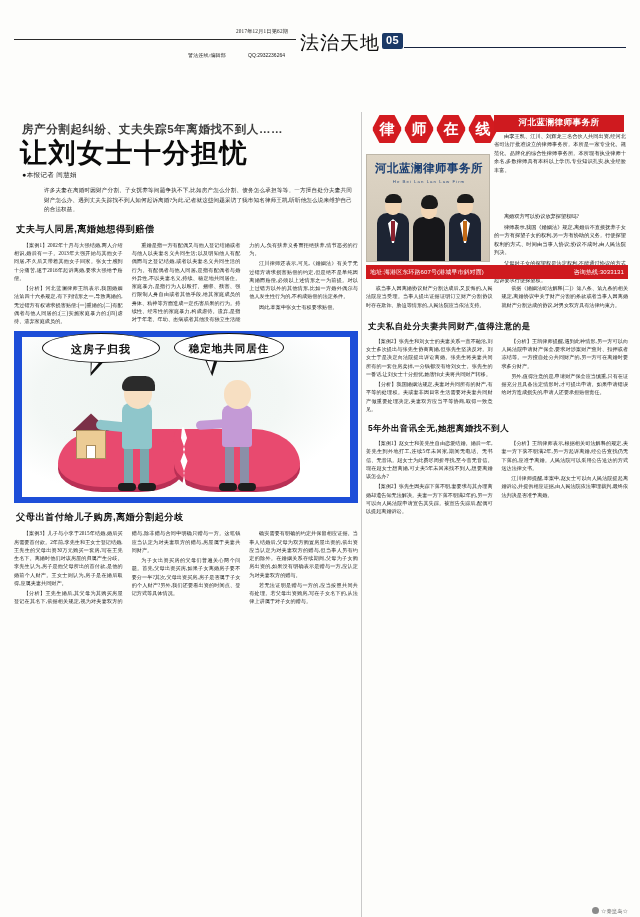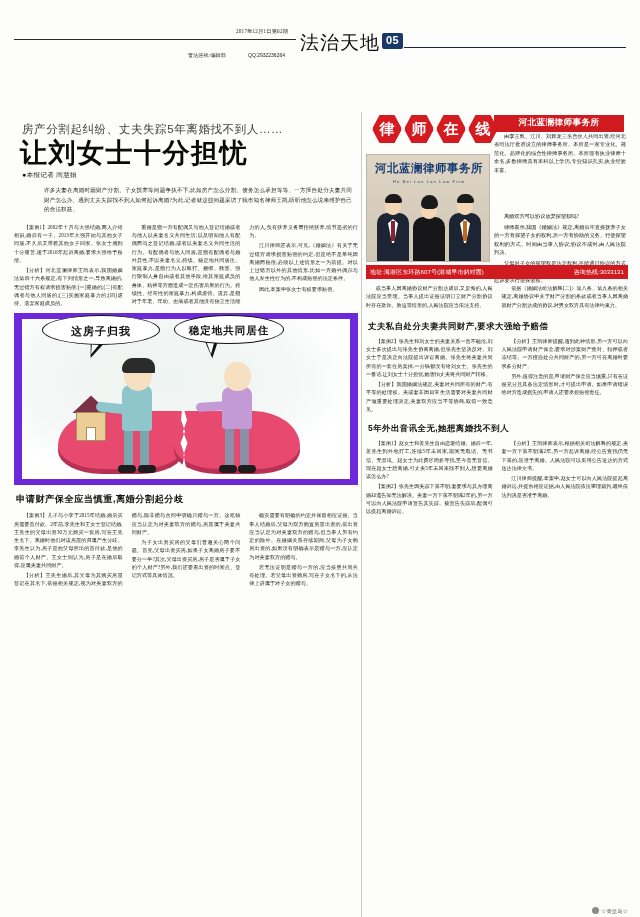--- a/index.html
+++ b/index.html
@@ -102,20 +102,21 @@
   }
 
   
   .kicker {
     font-size: 11.5px;
     color: #3d3d3d;
     letter-spacing: .6px;
     margin: 4px 0 2px 8px;
     font-family: "Liberation Sans", sans-serif;
     white-space: nowrap;
+    font-weight: bold;
   }
   .headline {
     font-size: 27px;
     font-weight: bold;
     color: #0a0a0a;
     letter-spacing: 1.5px;
     line-height: 1.08;
     margin: 0 0 3px 6px;
     font-family: "Liberation Sans", sans-serif;
     white-space: nowrap;
@@ -169,21 +170,21 @@
     text-align: justify;
     color: #1c1c1c;
   }
   .cols3 p, .cols2 p { margin: 0 0 2px 0; text-indent: 1.9em; }
 
   
   .cartoon {
     position: relative;
     width: 344px; height: 172px;
     margin: 6px 0 4px 0;
-    background: #6d28d9;
+    background: #1d4ed8;
     overflow: hidden;
   }
   .cart-bg {
     position: absolute; left: 8px; top: 6px;
     width: 328px; height: 160px;
     background: radial-gradient(ellipse at 42% 38%, #eef4f1 0%, #f3f7f5 46%, #ffffff 72%);
   }
   .bubble {
     position: absolute;
     background: #fff;
@@ -388,20 +389,21 @@
 
     <div class="left-col">
 
       <div class="kicker">房产分割起纠纷、丈夫失踪5年离婚找不到人……</div>
       <div class="headline">让刘女士十分担忧</div>
       <div class="byline">
         <span class="dot">●</span><span>本报记者  闫慧娟</span>
       </div>
       <div class="lead">许多夫妻在离婚时因财产分割、子女抚养等问题争执不下,比如房产怎么分割、债务怎么承担等等。一方擅自处分夫妻共同财产怎么办、遇到丈夫失踪找不到人如何起诉离婚?为此,记者就这些问题采访了我市知名律师王凯,听听他怎么说来维护自己的合法权益。</div>
 
+      <div class="sec-head">丈夫与人同居,离婚她想得到赔偿</div>
       <div class="cols3">
         <p>【案例1】2002年十月与大强结婚,两人介绍相识,婚后有一子。2013年大强开始与其他女子同居,不久后又带着其他女子回家。张女士感到十分痛苦,遂于2016年起诉离婚,要求大强给予赔偿。</p>
         <p>【分析】河北蓝澜律师王凯表示,我国婚姻法第四十六条规定,有下列情形之一,导致离婚的,无过错方有权请求损害赔偿:(一)重婚的;(二)有配偶者与他人同居的;(三)实施家庭暴力的;(四)虐待、遗弃家庭成员的。</p>
         <p>重婚是指一方有配偶又与他人登记结婚或者与他人以夫妻名义共同生活;以及明知他人有配偶而与之登记结婚,或者以夫妻名义共同生活的行为。有配偶者与他人同居,是指有配偶者与婚外异性,不以夫妻名义,持续、稳定地共同居住。家庭暴力,是指行为人以殴打、捆绑、残害、强行限制人身自由或者其他手段,给其家庭成员的身体、精神等方面造成一定伤害后果的行为。持续性、经常性的家庭暴力,构成虐待。遗弃,是指对于年老、年幼、患病或者其他没有独立生活能力的人,负有扶养义务而拒绝扶养,情节恶劣的行为。</p>
         <p>江川律师还表示,可见,《婚姻法》有关于无过错方请求损害赔偿的约定,但是绝不是单纯因离婚而赔偿,必须以上述情形之一为前提。对以上过错方以外的其他情形,比如一方婚外偶尔与他人发生性行为的,不构成赔偿的法定条件。</p>
         <p>因此,本案中张女士有权要求赔偿。</p>
       </div>
 
       <div class="cartoon">
         <div class="cart-bg"></div>
@@ -433,21 +435,21 @@
 
         <div class="bub-tail t1"></div>
         <div class="bub-tail-in t1"></div>
         <div class="bub-tail t2"></div>
         <div class="bub-tail-in t2"></div>
 
         <div class="bubble b1">这房子归我</div>
         <div class="bubble b2">稳定地共同居住</div>
       </div>
 
-      <div class="sec-head">申请财产保全应当慎重,离婚分割起分歧</div>
+      <div class="sec-head">父母出首付给儿子购房,离婚分割起分歧</div>
       <div class="cols3">
         <p>【案例3】儿子与小李于2015年结婚,婚后买房需要首付款。2年前,李先生和王女士登记结婚,王先生的父母出资30万元购买一套房,写在王先生名下。离婚时他们对该房屋的归属产生分歧。李先生认为,房子是他父母所出的首付款,是他的婚前个人财产。王女士则认为,房子是在婚后取得,应属夫妻共同财产。</p>
         <p>【分析】王先生婚后,其父母为其购买房屋登记在其名下,依据相关规定,视为对夫妻双方的赠与,除非赠与合同中明确只赠与一方。这笔钱应当认定为对夫妻双方的赠与,房屋属于夫妻共同财产。</p>
         <p>为子女出资买房的父母们普遍关心两个问题。首先,父母出资买房,如果子女离婚房子要不要分一半?其次,父母出资买房,房子是否属于子女的个人财产?另外,我们还要看出资的时间点、登记方式等具体情况。</p>
         <p>确实需要有明确的约定并保留相应证据。当事人结婚后,父母为双方购置房屋出资的,依出资应当认定为对夫妻双方的赠与,但当事人另有约定的除外。在婚姻关系存续期间,父母为子女购房出资的,如果没有明确表示是赠与一方,应认定为对夫妻双方的赠与。</p>
         <p>若无法证明是赠与一方的,应当按照共同共有处理。若父母出资购房,写在子女名下的,从法律上讲属于对子女的赠与。</p>
       </div>
     </div>
 
     <div class="right-col">
@@ -496,21 +498,21 @@
       <div class="addr-bar">
         <span>地址:海港区东环路607号(港城早市斜对面)</span>
         <span>咨询热线:3033131</span>
       </div>
 
       <div class="cols2" style="margin-top:5px">
         <p>或当事人因离婚协议财产分割达成后,又反悔的,人民法院应当受理。当事人提出证据证明订立财产分割协议时存在欺诈、胁迫等情形的,人民法院应当依法支持。</p>
         <p>依据《婚姻法司法解释(二)》第八条、第九条的相关规定,离婚协议中关于财产分割的条款或者当事人因离婚就财产分割达成的协议,对男女双方具有法律约束力。</p>
       </div>
 
-      <div class="sec-head sm" style="margin-top:10px">丈夫私自处分夫妻共同财产,要求大强给予赔偿</div>
+      <div class="sec-head sm" style="margin-top:10px">丈夫私自处分夫妻共同财产,值得注意的是</div>
       <div class="cols2">
         <p>【案例2】张先生和刘女士的夫妻关系一直不融洽,刘女士多次提出与张先生协商离婚,但张先生坚决反对。刘女士于是决定向法院提出诉讼离婚。张先生将夫妻共同所有的一套住房卖掉,一分钱都没有给刘女士。张先生的一番话,让刘女士十分担忧,她害怕丈夫将共同财产转移。</p>
         <p>【分析】我国婚姻法规定,夫妻对共同所有的财产,有平等的处理权。夫或妻非因日常生活需要对夫妻共同财产做重要处理决定,夫妻双方应当平等协商,取得一致意见。</p>
         <p>【分析】王凯律师提醒,遇到此种情形,另一方可以向人民法院申请财产保全,要求对涉案财产查封、扣押或者冻结等。一方擅自处分共同财产的,另一方可在离婚时要求多分财产。</p>
         <p>另外,值得注意的是,申请财产保全应当慎重,只有在证据充分且具备法定情形时,才可提出申请。如果申请错误给对方造成损失的,申请人还要承担赔偿责任。</p>
       </div>
 
       <div class="sec-head sm" style="margin-top:10px">5年外出音讯全无,她想离婚找不到人</div>
       <div class="cols2">
         <p>【案例1】赵女士和姜先生自由恋爱结婚。婚后一年,姜先生到外地打工,连续5年未回家,期间无电话、无书信、无音讯。赵女士为此费尽周折寻找,至今杳无音信。现在赵女士想离婚,可丈夫5年未回来找不到人,想要离婚该怎么办?</p>

